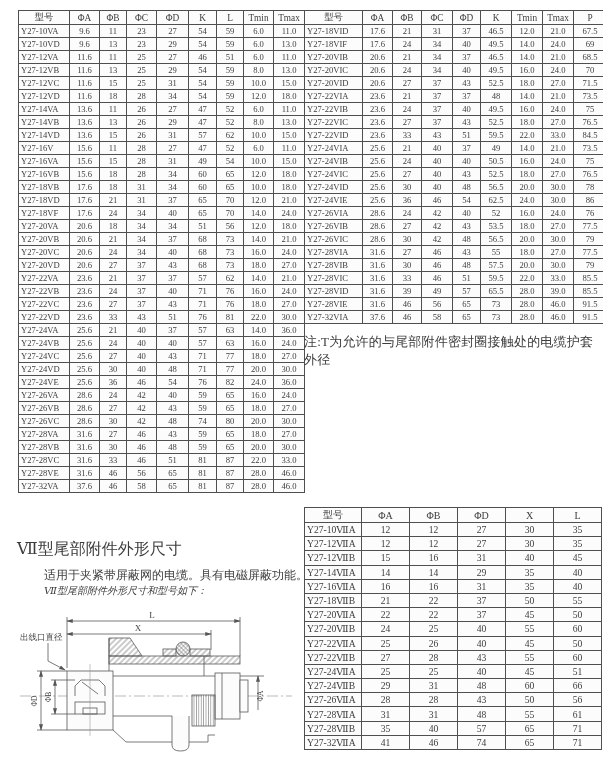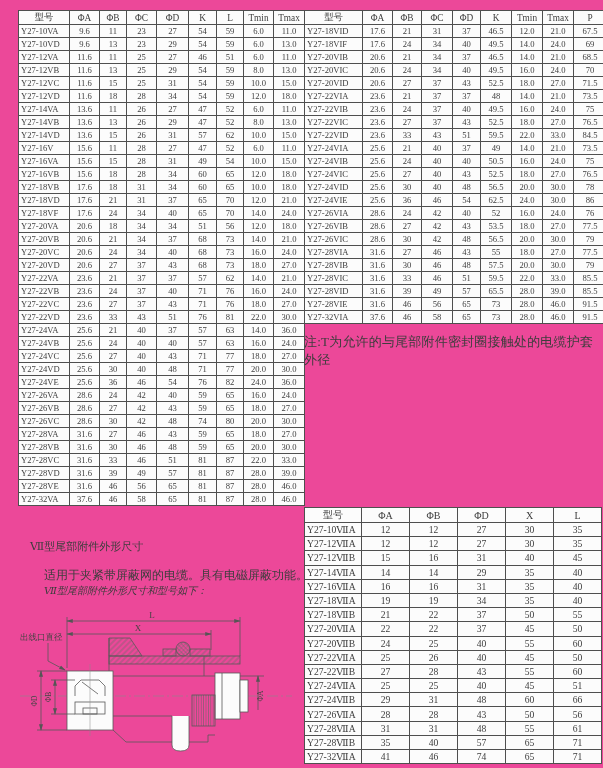--- a/index.html
+++ b/index.html
@@ -1,18 +1,18 @@
 <!DOCTYPE html>
 <html><head>
 <meta charset="utf-8">
 <style>
   html,body{margin:0;padding:0;background:#e8e8e8;}
   .page{
     position:relative;width:603px;height:768px;margin:0 auto;
-    background:#ec4899;color:#3d3d3d;overflow:hidden;
+    background:#ffffff;color:#3d3d3d;overflow:hidden;
     font-family:"Liberation Serif","DejaVu Serif",serif;
   }
   table.tbl{
     position:absolute;border-collapse:collapse;table-layout:fixed;
     background:#fcfcfc;border:1.6px solid #4a4a4a;
   }
   table.tbl th,table.tbl td{
     border:1px solid #4f4f4f;text-align:center;vertical-align:middle;
     padding:0;overflow:hidden;white-space:nowrap;color:#3d3d3d;
   }
@@ -37,21 +37,21 @@
   .tbl-vi th:nth-child(7){width:30px}.tbl-vi th:nth-child(8){width:30px}
   .tbl-vi th:nth-child(9){width:32px}
 
   .tbl-vii{left:304px;top:507px;width:291px;font-size:9.6px;}
   .tbl-vii th{font-size:10px;height:13.2px;}
   .tbl-vii td{height:13.2px;}
   .tbl-vii th:nth-child(1){width:56px}
   .tbl-vii th:nth-child(n+2){width:47px}
 
   .note{position:absolute;left:304px;top:333px;font-size:13px;letter-spacing:.2px;}
-  .sec-heading{position:absolute;left:17px;top:539px;font-size:11px;margin-left:13px;}
+  .sec-heading{position:absolute;left:17px;top:539px;font-size:16px;}
   .sec-line1{position:absolute;left:44px;top:567px;font-size:12px;}
   .sec-line2{position:absolute;left:44px;top:584px;font-size:10px;font-style:italic;}
   .drawing{position:absolute;left:8px;top:604px;width:292px;height:162px;}
 </style>
 </head>
 <body>
 
 <div class="page">
 
   <table class="tbl tbl-v">
@@ -435,31 +435,20 @@
         <tr>
           <td>Y27-28VC</td>
           <td>31.6</td>
           <td>33</td>
           <td>46</td>
           <td>51</td>
           <td>81</td>
           <td>87</td>
           <td>22.0</td>
           <td>33.0</td>
-        </tr>
-        <tr>
-          <td>Y27-28VD</td>
-          <td>31.6</td>
-          <td>39</td>
-          <td>49</td>
-          <td>57</td>
-          <td>81</td>
-          <td>87</td>
-          <td>28.0</td>
-          <td>39.0</td>
         </tr>
         <tr>
           <td>Y27-28VE</td>
           <td>31.6</td>
           <td>46</td>
           <td>56</td>
           <td>65</td>
           <td>81</td>
           <td>87</td>
           <td>28.0</td>
@@ -882,28 +871,20 @@
         </tr>
         <tr>
           <td>Y27-16ⅦA</td>
           <td>16</td>
           <td>16</td>
           <td>31</td>
           <td>35</td>
           <td>40</td>
         </tr>
         <tr>
-          <td>Y27-18ⅦA</td>
-          <td>19</td>
-          <td>19</td>
-          <td>34</td>
-          <td>35</td>
-          <td>40</td>
-        </tr>
-        <tr>
           <td>Y27-18ⅦB</td>
           <td>21</td>
           <td>22</td>
           <td>37</td>
           <td>50</td>
           <td>55</td>
         </tr>
         <tr>
           <td>Y27-20ⅦA</td>
           <td>22</td>

